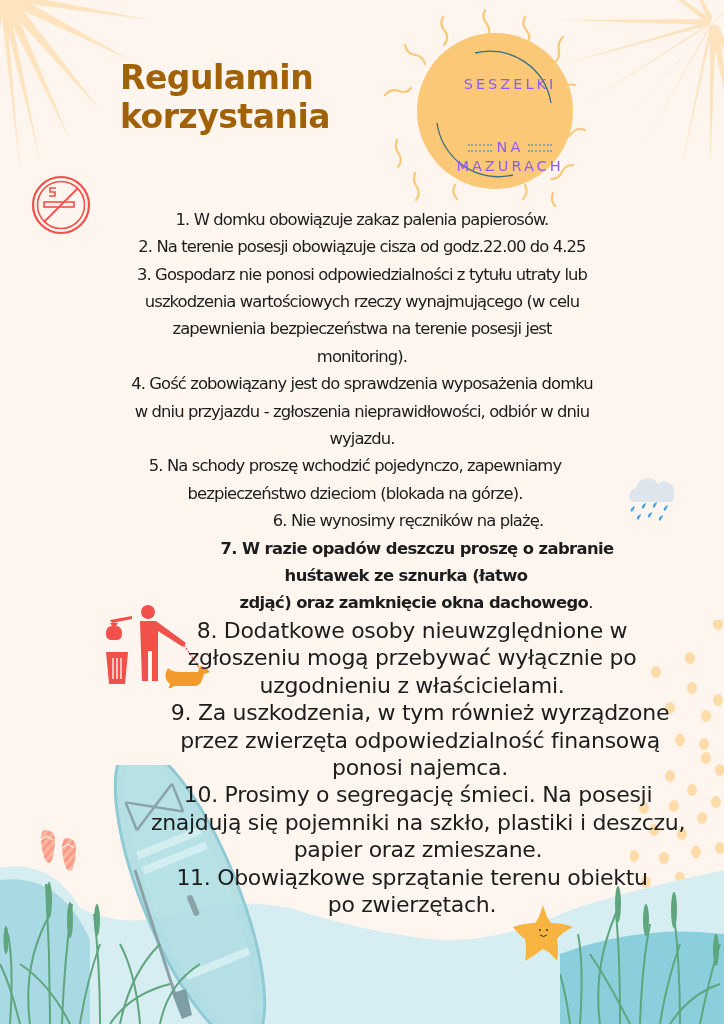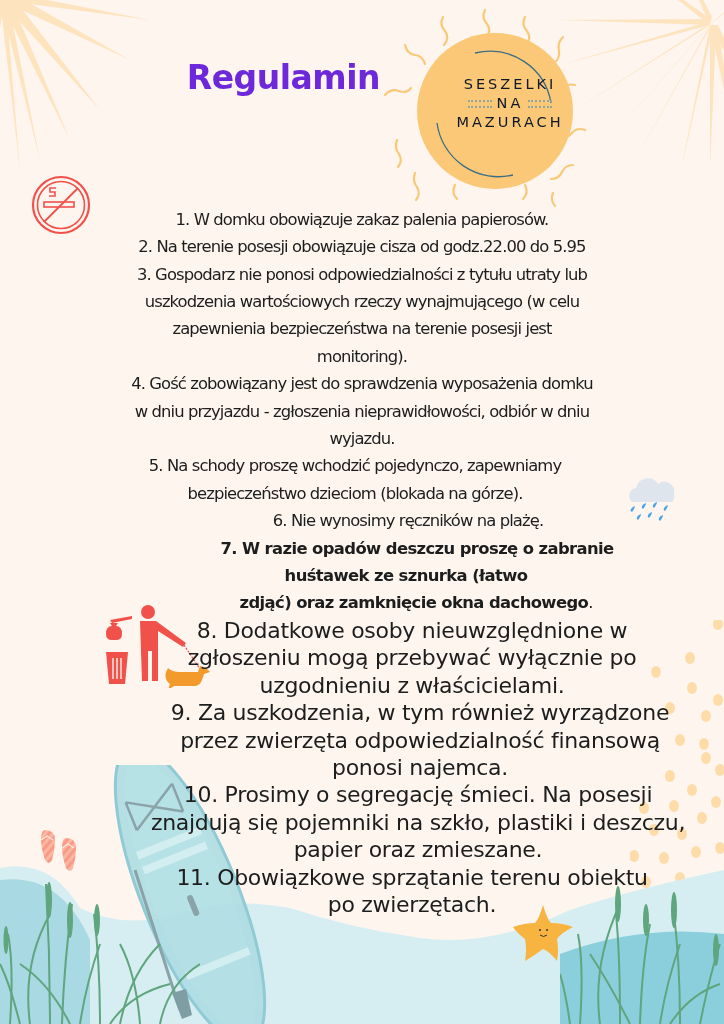--- a/index.html
+++ b/index.html
@@ -1,22 +1,22 @@
 <!DOCTYPE html>
 <html><head>
 <meta charset="utf-8">
 <style>
   html,body{margin:0;padding:0;}
   body{width:724px;height:1024px;overflow:hidden;background:#fdf4ec;font-family:"DejaVu Sans","Liberation Sans",sans-serif;position:relative;}
   .page{position:absolute;left:0;top:0;width:724px;height:1024px;overflow:hidden;background:#fdf5ee;}
   .deco{position:absolute;}
-  .title{position:absolute;left:120px;top:58px;width:260px;text-align:right;color:#6d28d9;font-family:"DejaVu Sans",sans-serif;font-weight:bold;font-size:33px;line-height:39px;letter-spacing:-0.5px;}
+  .title{position:absolute;left:120px;top:58px;width:260px;text-align:left;color:#a16207;font-family:"DejaVu Sans",sans-serif;font-weight:bold;font-size:33px;line-height:39px;letter-spacing:-0.5px;}
   .title div{white-space:nowrap;}
-  .logo-text{position:absolute;left:420px;top:75px;width:180px;text-align:center;color:#0f172a;font-family:"DejaVu Sans",sans-serif;font-size:14.5px;letter-spacing:3px;line-height:19px;}
-  .logo-text .na{display:flex;align-items:center;justify-content:center;gap:5px;}
+  .logo-text{position:absolute;left:420px;top:75px;width:180px;text-align:center;color:#8b5cf6;font-family:"DejaVu Sans",sans-serif;font-size:14.5px;letter-spacing:3px;line-height:19px;}
+  .logo-text .na{display:flex;align-items:center;justify-content:center;gap:5px;margin-top:44px;}
   .logo-text .wave{display:inline-block;width:24px;height:4px;border-top:2px dotted #8fa7a0;border-bottom:2px dotted #8fa7a0;}
   .rules{position:absolute;left:0;top:208px;width:724px;color:#1d1d1d;font-family:"DejaVu Sans",sans-serif;font-size:16.4px;line-height:24.4px;letter-spacing:-0.9px;}
   .rules .ln{position:absolute;white-space:nowrap;text-align:left;transform:translateX(-50%);}
   .rules .b{font-weight:bold;letter-spacing:-0.6px;}
   .rules .lg{font-size:22px;letter-spacing:-0.3px;}
 </style>
 </head>
 <body>
 
 <div class="page">
@@ -79,20 +79,21 @@
     <div class="na">
       <span class="wave"></span>
       <span>NA</span>
       <span class="wave"></span>
     </div>
     <div>MAZURACH</div>
   </div>
 
   <div class="title">
     <div>Regulamin</div>
+    <div>korzystania</div>
   </div>
 
   <svg class="deco" style="left:30px;top:174px" width="62" height="62" viewBox="0 0 62 62">
     <circle cx="31" cy="31" r="28" fill="none" stroke="#f0524b" stroke-width="2.2"></circle>
     <circle cx="31" cy="31" r="23.5" fill="none" stroke="#f0524b" stroke-width="1.6"></circle>
     <rect x="14" y="28" width="30" height="5" fill="none" stroke="#f0524b" stroke-width="1.6"></rect>
     <path d="M26 14 h-6 v4 h5 v4 h-6" fill="none" stroke="#f0524b" stroke-width="1.6"></path>
     <line x1="48" y1="14" x2="14" y2="48" stroke="#f0524b" stroke-width="1.8"></line>
   </svg>
 
@@ -238,21 +239,21 @@
 
   <svg class="deco" style="left:512px;top:903px" width="62" height="60" viewBox="0 0 62 60">
     <path d="M31 2 q4 14 8 18 q12 0 22 4 q-12 6 -16 12 q2 12 0 22 q-8 -10 -14 -12 q-8 6 -18 12 q2 -12 0 -22 q-8 -6 -12 -12 q12 -4 22 -4 q4 -4 8 -18z" fill="#f7b440"></path>
     <circle cx="28" cy="27" r="1" fill="#333"></circle>
       <circle cx="35" cy="27" r="1" fill="#333"></circle>
     <path d="M28 32 q3.5 3 7 0" stroke="#333" stroke-width="1" fill="none"></path>
   </svg>
 
   <div class="rules">
     <div class="ln" style="left:362px;top:0px">1. W domku obowiązuje zakaz palenia papierosów.</div>
-    <div class="ln" style="left:362px;top:27px">2. Na terenie posesji obowiązuje cisza od godz.22.00 do 5.95</div>
+    <div class="ln" style="left:362px;top:27px">2. Na terenie posesji obowiązuje cisza od godz.22.00 do 4.25</div>
     <div class="ln" style="left:362px;top:55px">3. Gospodarz nie ponosi odpowiedzialności z tytułu utraty lub</div>
     <div class="ln" style="left:362px;top:82px">uszkodzenia wartościowych rzeczy wynajmującego (w celu</div>
     <div class="ln" style="left:362px;top:109px">zapewnienia bezpieczeństwa na terenie posesji jest</div>
     <div class="ln" style="left:362px;top:137px">monitoring).</div>
     <div class="ln" style="left:362px;top:164px">4. Gość zobowiązany jest do sprawdzenia wyposażenia domku</div>
     <div class="ln" style="left:362px;top:192px">w dniu przyjazdu - zgłoszenia nieprawidłowości, odbiór w dniu</div>
     <div class="ln" style="left:362px;top:219px">wyjazdu.</div>
     <div class="ln" style="left:355px;top:246px">5. Na schody proszę wchodzić pojedynczo, zapewniamy</div>
     <div class="ln" style="left:355px;top:274px">bezpieczeństwo dzieciom  (blokada na górze).</div>
     <div class="ln" style="left:408px;top:301px">6. Nie wynosimy ręczników na plażę.</div>

